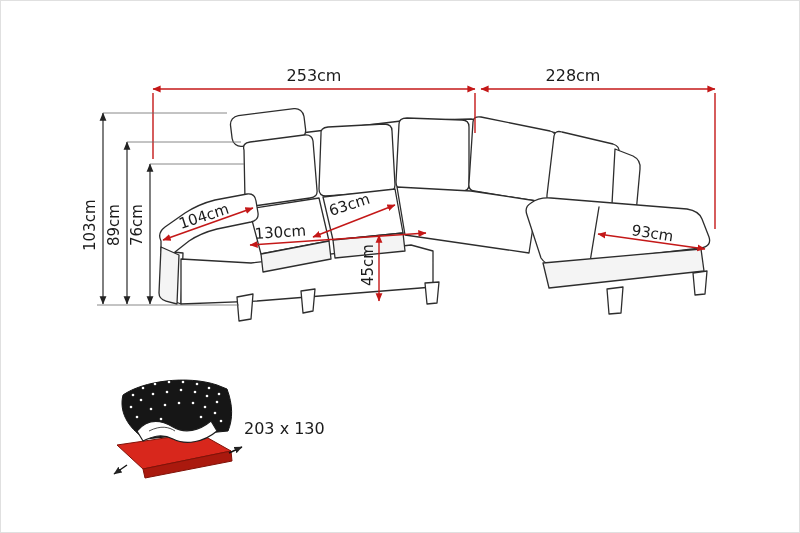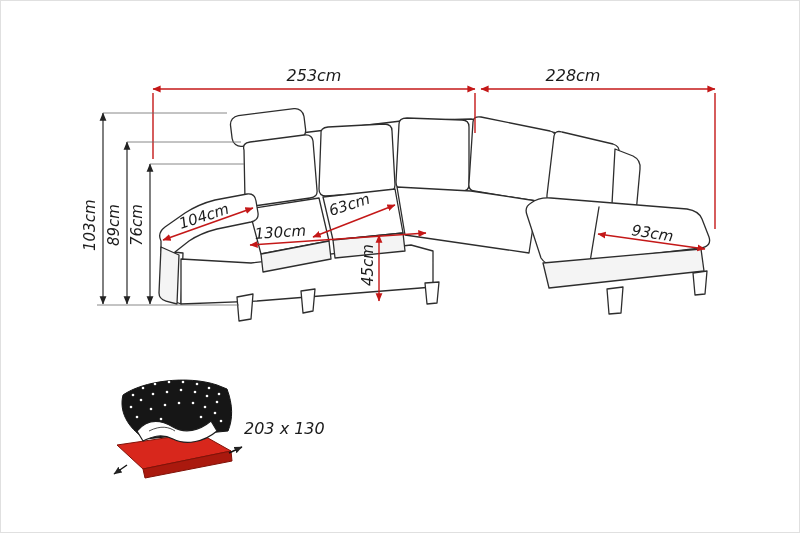--- a/index.html
+++ b/index.html
@@ -1,20 +1,19 @@
 <!DOCTYPE html>
 <html><head>
 <meta charset="utf-8">
 <style>
   html,body{margin:0;padding:0;background:#fff;}
   .stage{
     width:800px;height:533px;position:relative;background:#ffffff;
     border:1px solid #e0e0e0;box-sizing:border-box;
     font-family:"DejaVu Sans","Liberation Sans",sans-serif;
-    font-style:italic;
   }
   svg{display:block;}
   text{
     font-family:"DejaVu Sans","Liberation Sans",sans-serif;
     fill:#1b1b1b;
   }
   .dim-label{font-size:16px;}
   .dim-label-sm{font-size:15px;}
   .sofa-line{fill:#ffffff;stroke:#2d2d2d;stroke-width:1.3;stroke-linejoin:round;stroke-linecap:round;}
   .sofa-shade{fill:#f4f4f4;stroke:#2d2d2d;stroke-width:1.3;stroke-linejoin:round;}

